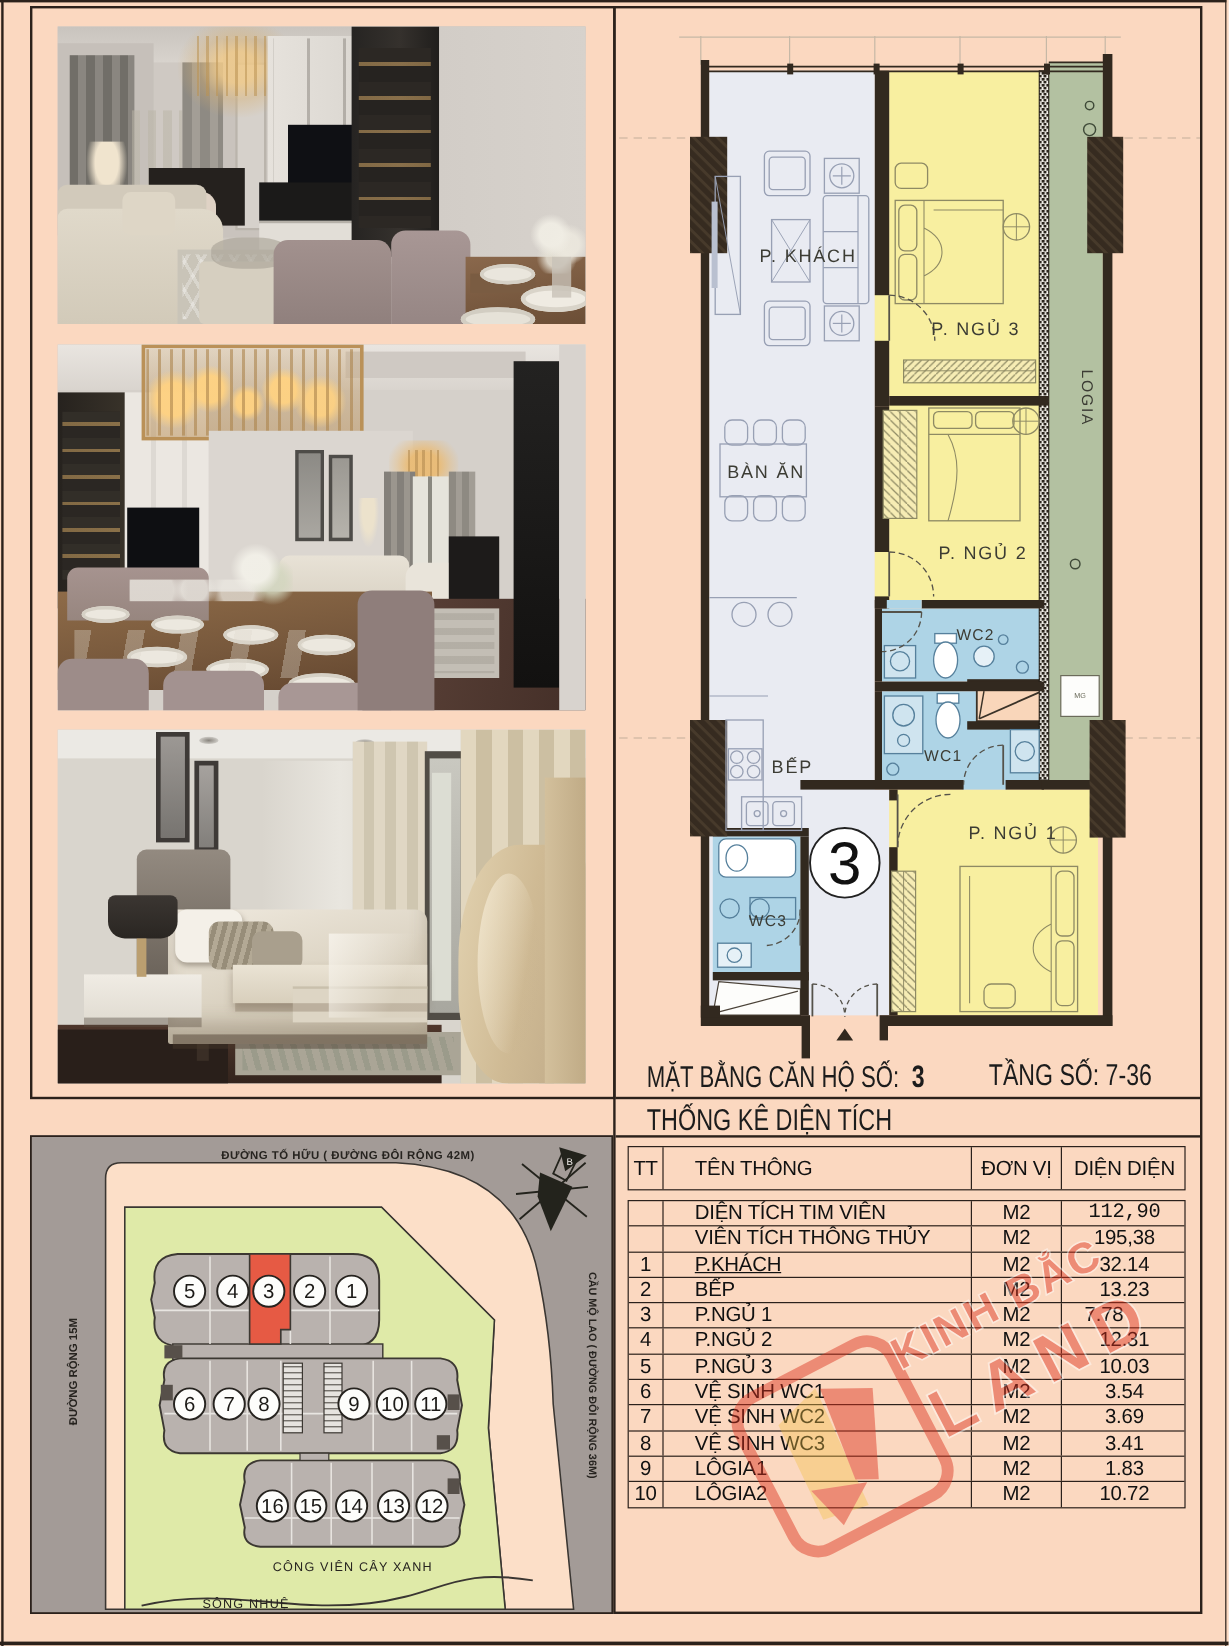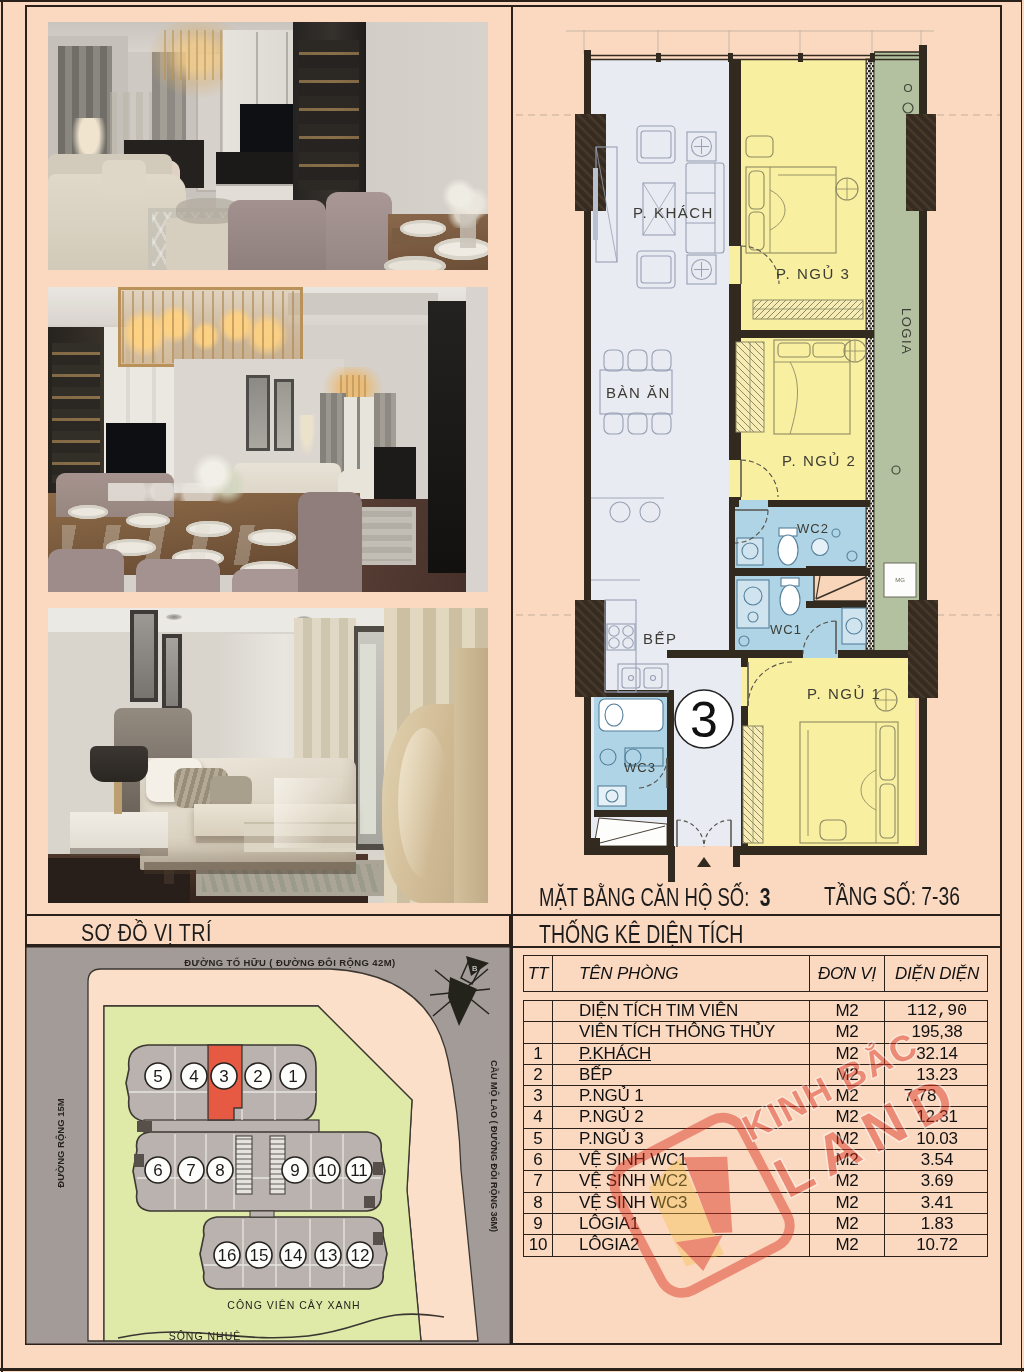--- a/index.html
+++ b/index.html
@@ -252,23 +252,20 @@
 
   <div class="abs" style="left:148px;top:252px;width:188px;height:36px;background:#aaa596;"></div>
 
   <div class="abs" style="left:154px;top:256px;width:176px;height:28px;background:repeating-linear-gradient(75deg, rgba(110,125,105,.25) 0 5px, rgba(0,0,0,0) 5px 11px);"></div>
 
   <div class="abs" style="left:0px;top:250px;width:142px;height:45px;background:#291f1a;"></div>
 
   <div class="abs" style="left:116px;top:226px;width:10px;height:50px;background:#3a2e26;"></div>
 </div>
 
-  <div class="abs" style="left:25px;top:914px;width:486px;height:32px;border:2px solid #2b211b;box-sizing:border-box;">
-    <div class="abs" style="left:54px;top:3px;font-size:24px;letter-spacing:0.5px;color:#1c1c1c;transform:scaleX(0.82);transform-origin:0 0;white-space:nowrap;">SƠ ĐỒ VỊ TRÍ</div>
-  </div>
 
 <svg class="abs" style="left:25px;top:946px;" width="486" height="399" viewBox="25 946 486 399" font-family="Liberation Sans, sans-serif">
 
 <rect x="25" y="946" width="486" height="399" fill="#a39b97" stroke="#2b211b" stroke-width="3"></rect>
 
 <path d="M88,1341 L88,982 Q88,969 101,969 L330,969 Q430,974 448,1060 Q459,1110 461,1170 L478,1341 L421,1341 L407,1190 L412,1100 L318,1006 L104,1006 L104,1341 Z" fill="#fcdfc8" stroke="#3a3632" stroke-width="1.3"></path>
 
 <path d="M104,1006 L318,1006 L412,1100 L407,1190 L421,1341 L104,1341 Z" fill="#dfeaa8" stroke="#3a3632" stroke-width="1.3"></path>
 
 <path d="M118,1338 C190,1322 235,1344 308,1336 C368,1329 378,1306 444,1317" fill="none" stroke="#3a3632" stroke-width="1.6"></path>
@@ -735,23 +732,23 @@
 
   <div class="abs" style="left:824px;top:882px;font-size:25px;color:#1c1c1c;transform:scaleX(0.77);transform-origin:0 0;white-space:nowrap;">TẦNG SỐ: 7-36</div>
 
   <div class="ln" style="left:513px;top:914px;width:487px;height:2px;"></div>
 
   <div class="abs" style="left:539px;top:920px;font-size:25px;color:#1c1c1c;transform:scaleX(0.78);transform-origin:0 0;white-space:nowrap;">THỐNG KÊ DIỆN TÍCH</div>
   <div class="ln" style="left:513px;top:946px;width:487px;height:2px;"></div>
 
 <div class="abs" style="left:523px;top:955px;width:465px;font-size:17px;letter-spacing:-0.2px;color:#111;">
 
-  <div style="position:relative;height:37px;border:1.5px solid #2b211b;box-sizing:border-box;font-style:italic;">
+  <div style="position:relative;height:37px;border:1.5px solid #2b211b;box-sizing:border-box;">
     <div class="abs" style="left:0;top:0;width:29px;height:100%;border-right:1.5px solid #2b211b;box-sizing:border-box;text-align:center;line-height:35px;">TT</div>
-    <div class="abs" style="left:29px;top:0;width:257px;height:100%;border-right:1.5px solid #2b211b;box-sizing:border-box;line-height:35px;padding-left:26px;">TÊN PHÒNG</div>
+    <div class="abs" style="left:29px;top:0;width:257px;height:100%;border-right:1.5px solid #2b211b;box-sizing:border-box;line-height:35px;padding-left:26px;">TÊN THÔNG</div>
     <div class="abs" style="left:286px;top:0;width:75px;height:100%;border-right:1.5px solid #2b211b;box-sizing:border-box;text-align:center;line-height:35px;">ĐƠN VỊ</div>
     <div class="abs" style="left:361px;top:0;width:104px;height:100%;text-align:center;line-height:35px;">DIỆN DIỆN</div>
   </div>
 
   <div style="position:relative;margin-top:8px;border:1.5px solid #2b211b;box-sizing:border-box;">
     <div style="position:relative;height:20.3px;border-bottom:1.5px solid #2b211b;">
       <div class="abs" style="left:0;top:0;width:29px;height:100%;border-right:1.5px solid #2b211b;box-sizing:border-box;text-align:center;line-height:20px;"></div>
       <div class="abs" style="left:29px;top:0;width:257px;height:100%;border-right:1.5px solid #2b211b;box-sizing:border-box;line-height:20px;padding-left:26px;white-space:nowrap;">DIỆN TÍCH TIM VIÊN</div>
       <div class="abs" style="left:286px;top:0;width:75px;height:100%;border-right:1.5px solid #2b211b;box-sizing:border-box;text-align:center;line-height:20px;">M2</div>
       <div class="abs" style="left:361px;top:0;width:104px;height:100%;text-align:center;line-height:20px;font-family:Liberation Mono, monospace;">112,90</div>

